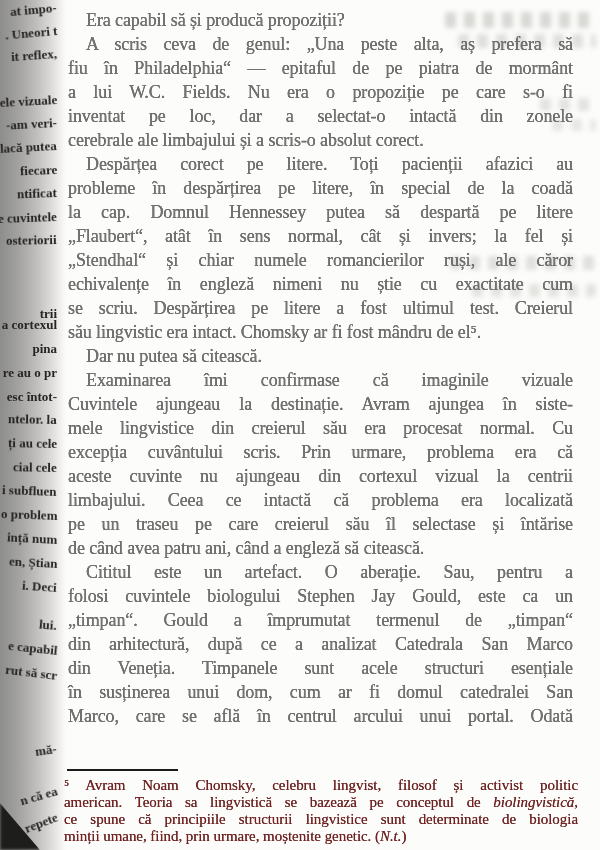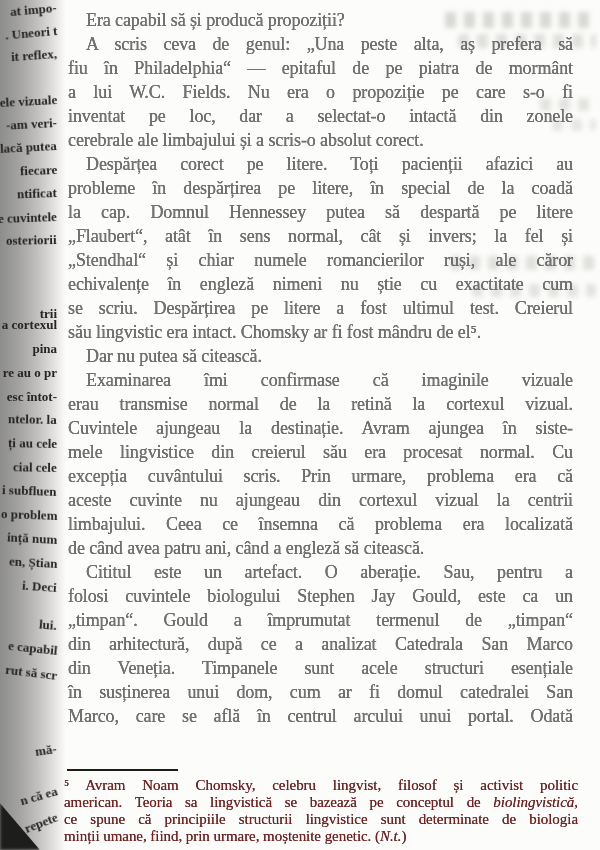--- a/index.html
+++ b/index.html
@@ -105,26 +105,26 @@
       <div class="line in">Despărțea corect pe litere. Toți pacienții afazici au</div>
       <div class="line">probleme în despărțirea pe litere, în special de la coadă</div>
       <div class="line">la cap. Domnul Hennessey putea să despartă pe litere</div>
       <div class="line">„Flaubert“, atât în sens normal, cât și invers; la fel și</div>
       <div class="line">„Stendhal“ și chiar numele romancierilor ruși, ale căror</div>
       <div class="line">echivalențe în engleză nimeni nu știe cu exactitate cum</div>
       <div class="line">se scriu. Despărțirea pe litere a fost ultimul test. Creierul</div>
       <div class="line end">său lingvistic era intact. Chomsky ar fi fost mândru de el⁵.</div>
       <div class="line in end">Dar nu putea să citească.</div>
       <div class="line in">Examinarea îmi confirmase că imaginile vizuale</div>
-      <div class="line">erau transmise normal de la retină la cortexul vizual.</div>
       <div class="line">Cuvintele ajungeau la destinație. Avram ajungea în siste-</div>
       <div class="line">mele lingvistice din creierul său era procesat normal. Cu</div>
       <div class="line">excepția cuvântului scris. Prin urmare, problema era că</div>
       <div class="line">aceste cuvinte nu ajungeau din cortexul vizual la centrii</div>
-      <div class="line">limbajului. Ceea ce însemna că problema era localizată</div>
+      <div class="line">limbajului. Ceea ce intactă că problema era localizată</div>
+      <div class="line">pe un traseu pe care creierul său îl selectase și întărise</div>
       <div class="line end">de când avea patru ani, când a engleză să citească.</div>
       <div class="line in">Cititul este un artefact. O aberație. Sau, pentru a</div>
       <div class="line">folosi cuvintele biologului Stephen Jay Gould, este ca un</div>
       <div class="line">„timpan“. Gould a împrumutat termenul de „timpan“</div>
       <div class="line">din arhitectură, după ce a analizat Catedrala San Marco</div>
       <div class="line">din Veneția. Timpanele sunt acele structuri esențiale</div>
       <div class="line">în susținerea unui dom, cum ar fi domul catedralei San</div>
       <div class="line">Marco, care se află în centrul arcului unui portal. Odată</div>
     </div>
 

